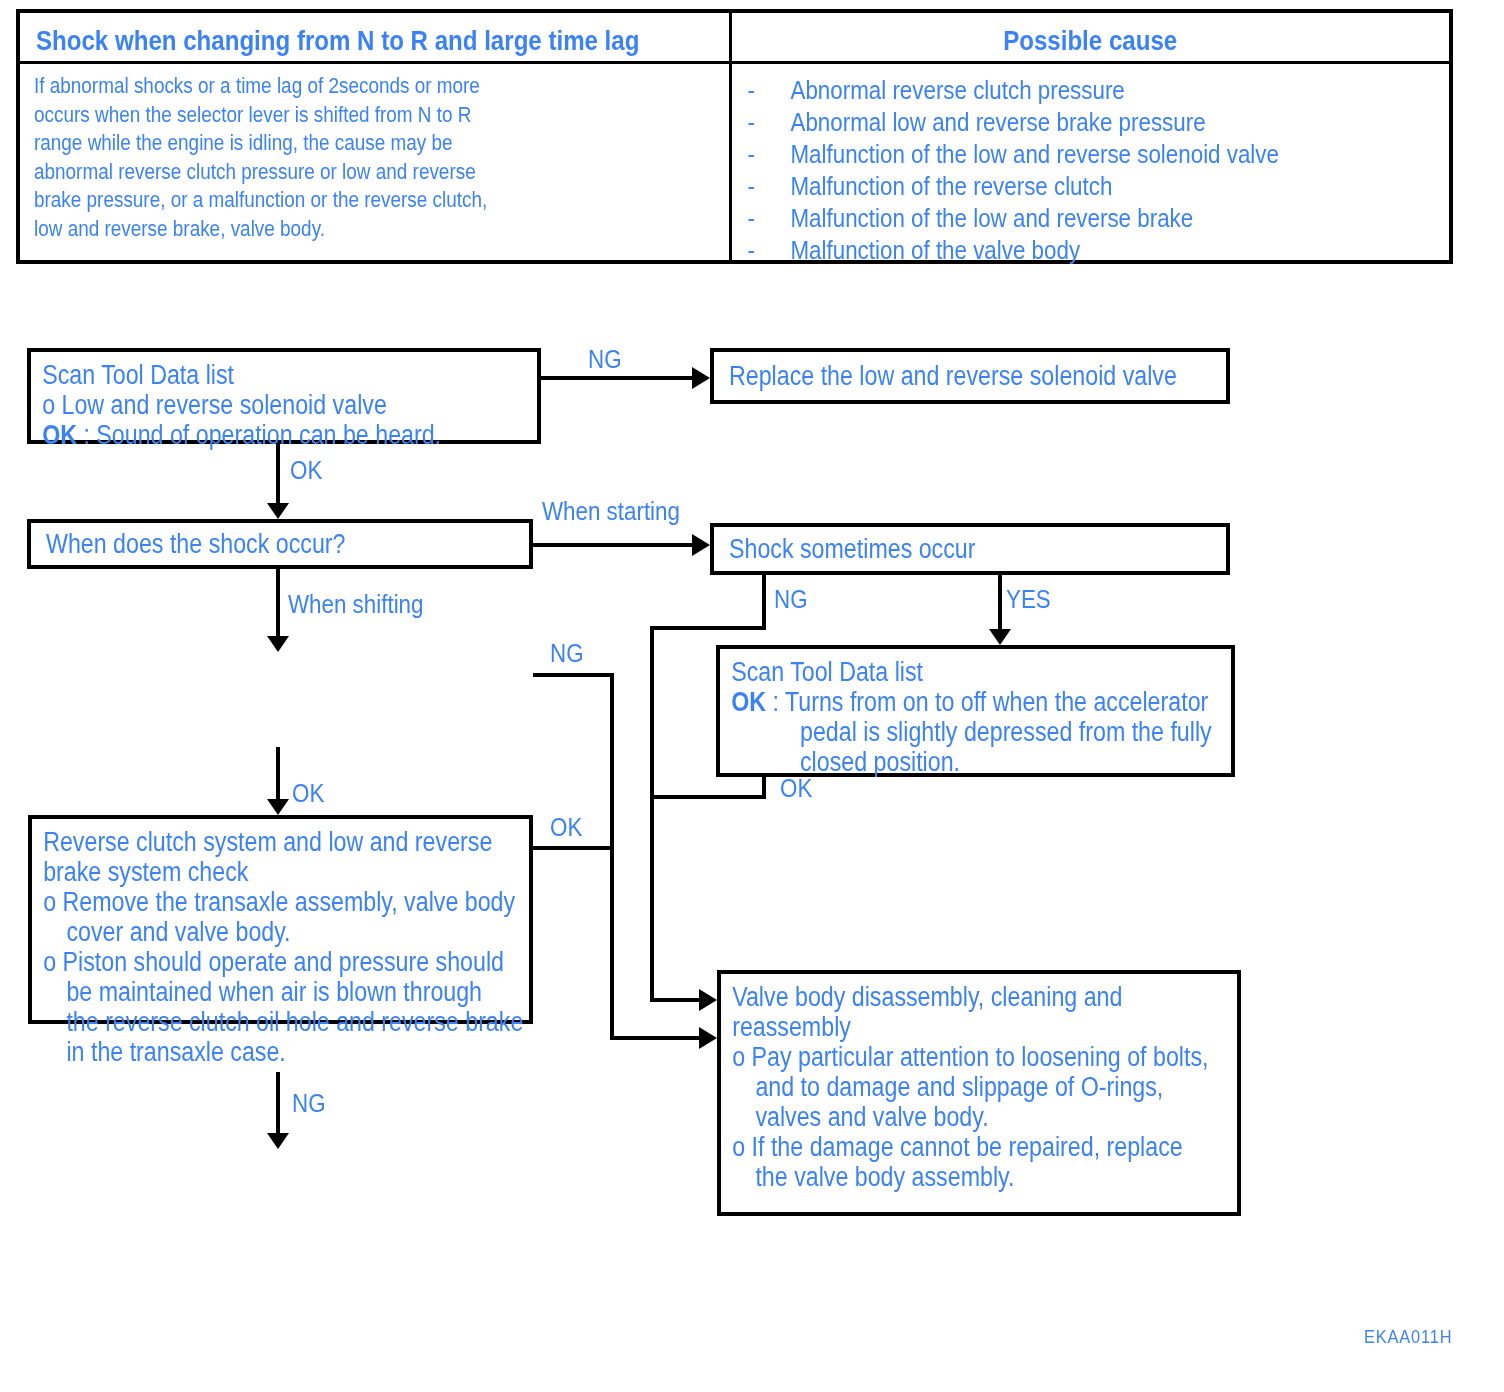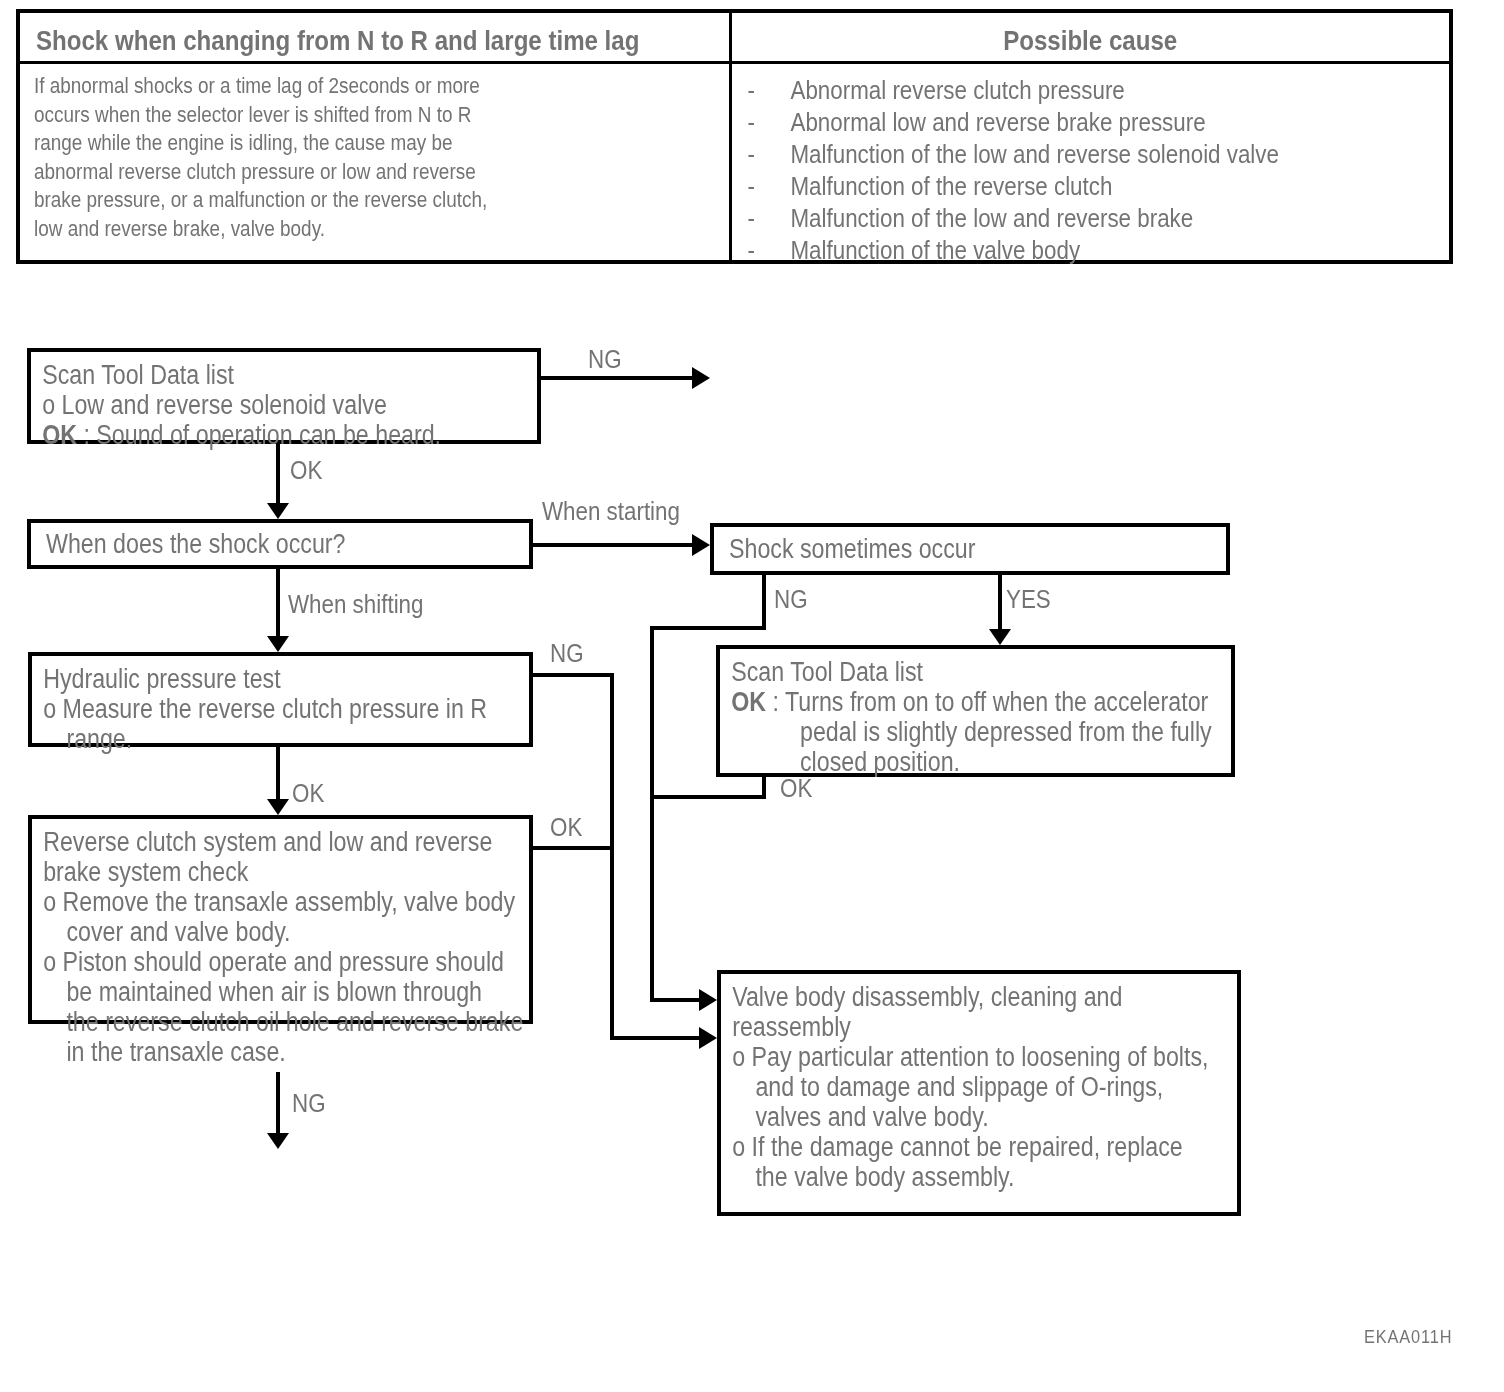--- a/index.html
+++ b/index.html
@@ -1,17 +1,17 @@
 <!DOCTYPE html>
 <html><head>
 <meta charset="utf-8">
 <style>
   html,body{margin:0;padding:0;background:#fff;}
   .page{position:relative;width:1504px;height:1392px;background:#ffffff;
-        font-family:"Liberation Sans",sans-serif;color:#737373;overflow:hidden;}
+        font-family:"Liberation Sans",sans-serif;color:#3b82f6;overflow:hidden;}
 
   
   .txt{display:inline-block;transform:scaleX(.86);transform-origin:0 0;white-space:nowrap;}
 
   
   .dtable{position:absolute;left:16px;top:9px;width:1429px;height:247px;border:4px solid #000;}
   .trow{display:flex;}
   .th{font-weight:bold;font-size:28px;}
   .cell-l{width:712px;border-right:3px solid #000;box-sizing:border-box;}
   .cell-r{flex:1;}
@@ -74,36 +74,36 @@
       <div class="cell-r">
         <div class="txt"><div class="ln cause"><b class="pre">-</b><span>Abnormal reverse clutch pressure</span></div><div class="ln cause"><b class="pre">-</b><span>Abnormal low and reverse brake pressure</span></div><div class="ln cause"><b class="pre">-</b><span>Malfunction of the low and reverse solenoid valve</span></div><div class="ln cause"><b class="pre">-</b><span>Malfunction of the reverse clutch</span></div><div class="ln cause"><b class="pre">-</b><span>Malfunction of the low and reverse brake</span></div><div class="ln cause"><b class="pre">-</b><span>Malfunction of the valve body</span></div></div>
       </div>
     </div>
   </section>
 
   <div class="node" style="left:27px;top:348px;width:514px;height:96px;">
     <div class="txt lines"><div class="ln"><span>Scan Tool Data list</span></div><div class="ln"><span>o Low and reverse solenoid valve</span></div><div class="ln"><b class="pre">OK</b><span> : Sound of operation can be heard.</span></div></div>
   </div>
 
+  <div class="node single" style="left:710px;top:348px;width:520px;height:56px;">
+    <span class="txt">Replace the low and reverse solenoid valve</span>
+  </div>
 
   <div class="node single" style="left:27px;top:519px;width:506px;height:50px;">
     <span class="txt">When does the shock occur?</span>
   </div>
 
   <div class="node single" style="left:710px;top:523px;width:520px;height:52px;">
     <span class="txt">Shock sometimes occur</span>
   </div>
 
   <div class="node" style="left:716px;top:645px;width:519px;height:132px;">
     <div class="txt lines"><div class="ln"><span>Scan Tool Data list</span></div><div class="ln"><b class="pre">OK</b><span> : Turns from on to off when the accelerator</span></div><div class="ln c2"><span>pedal is slightly depressed from the fully</span></div><div class="ln c2"><span>closed position.</span></div></div>
   </div>
 
-  <div class="node" style="left:28px;top:652px;width:505px;height:95px;">
-    <div class="txt lines"><div class="ln"><span>Hydraulic pressure test</span></div><div class="ln"><span>o Measure the reverse clutch pressure in R</span></div><div class="ln c"><span>range.</span></div></div>
-  </div>
 
   <div class="node" style="left:28px;top:815px;width:505px;height:209px;">
     <div class="txt lines"><div class="ln"><span>Reverse clutch system and low and reverse</span></div><div class="ln"><span>brake system check</span></div><div class="ln"><span>o Remove the transaxle assembly, valve body</span></div><div class="ln c"><span>cover and valve body.</span></div><div class="ln"><span>o Piston should operate and pressure should</span></div><div class="ln c"><span>be maintained when air is blown through</span></div><div class="ln c"><span>the reverse clutch oil hole and reverse brake</span></div><div class="ln c"><span>in the transaxle case.</span></div></div>
   </div>
 
 
   <div class="node" style="left:717px;top:970px;width:524px;height:246px;">
     <div class="txt lines"><div class="ln"><span>Valve body disassembly, cleaning and</span></div><div class="ln"><span>reassembly</span></div><div class="ln"><span>o Pay particular attention to loosening of bolts,</span></div><div class="ln c"><span>and to damage and slippage of O-rings,</span></div><div class="ln c"><span>valves and valve body.</span></div><div class="ln"><span>o If the damage cannot be repaired, replace</span></div><div class="ln c"><span>the valve body assembly.</span></div></div>
   </div>
 

